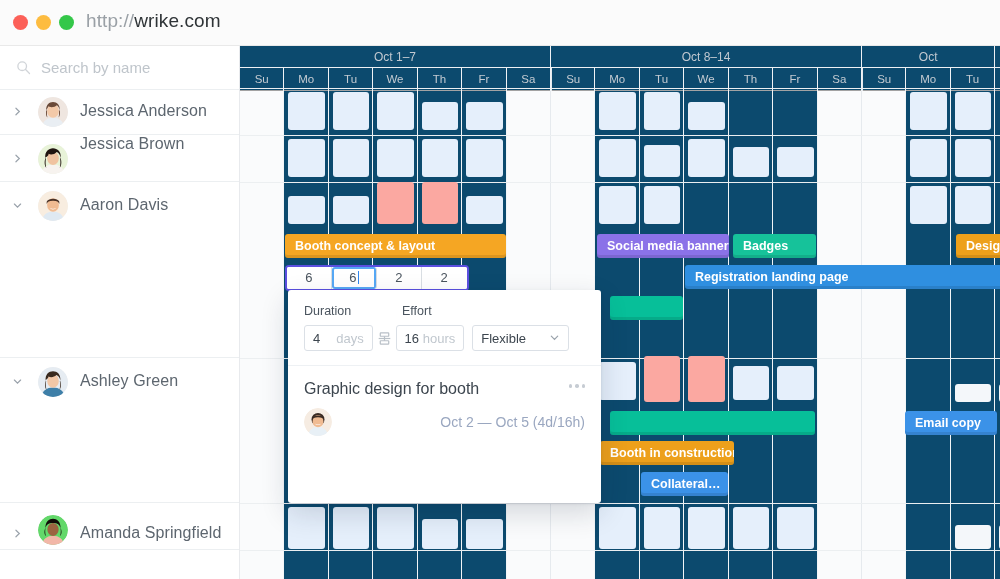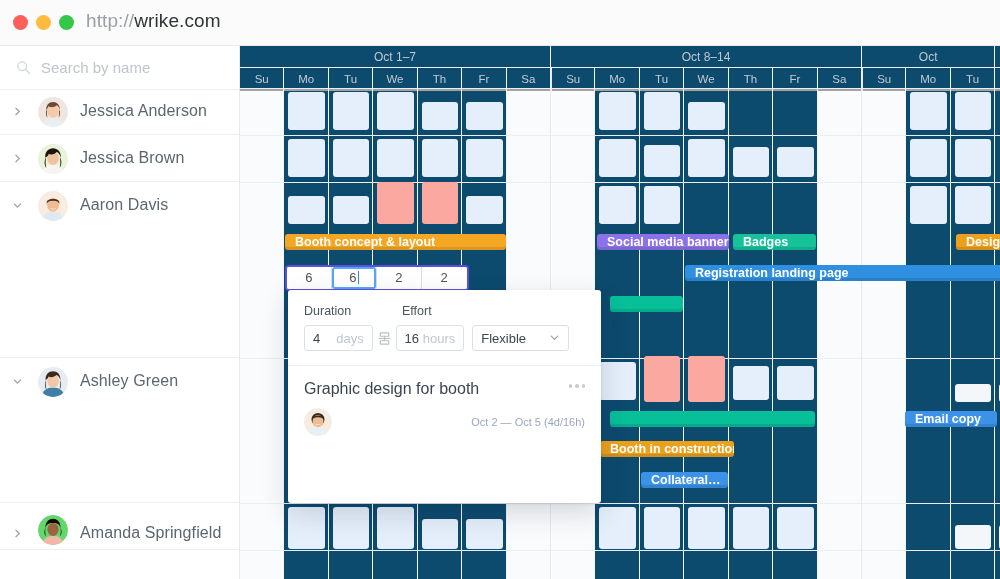--- a/index.html
+++ b/index.html
@@ -69,21 +69,21 @@
     position: absolute; top: 0; left: 0; width: 760px; height: 22px;
     border-bottom: 1px solid #eef1f4;
   }
   .wk-label {
     position: absolute; top: 0; height: 22px; line-height: 22px;
     text-align: center; font-size: 12px; color: #c2c9d1;
     border-right: 1px solid #eef1f4;
   }
   .day-head {
     position: absolute; top: 22px; left: 0; width: 760px; height: 23px;
-    border-bottom: 3px solid #a3a3a3;
+    border-bottom: 1px solid #a3a3a3;
   }
   .day-cell {
     position: absolute; top: 0; height: 23px; line-height: 23px;
     text-align: center; font-size: 11.5px; color: #c4cbd2;
     border-right: 1px solid #f0f3f6;
   }
   .day-cell.wkend-l { border-left: 1px solid #e6eaee; }
 
   .grid { position: absolute; left: 0; top: 45px; width: 760px; height: 488px; }
   .col {
@@ -100,21 +100,21 @@
   
   .load {
     position: absolute; border-radius: 3px;
   }
   .load.blue { background: #e5effb; }
   .load.red  { background: #fba8a1; }
   .load.pale { background: #f4f7fa; }
 
   
   .bar {
-    position: absolute; height: 16px; border-radius: 3px;
+    position: absolute; height: 24px; border-radius: 3px;
     display: flex; align-items: center;
     padding-left: 10px; padding-right: 8px;
     font-size: 12.5px; font-weight: bold; color: #fff;
     white-space: nowrap; overflow: hidden;
     box-shadow: inset 0 -3px 0 rgba(0,0,0,.10);
   }
   .bar.orange { background: #f5a623; }
   .bar.orange2 { background: #eda01b; }
   .bar.purple { background: #8b72e8; }
   .bar.teal   { background: #16c29a; }
@@ -186,21 +186,21 @@
     padding: 3px 8px; border-radius: 3px;
   }
   .tag.more { background: #eef1f5; color: #9aa2ab; }
   .dots3 {
     position: absolute; right: 16px; top: 18px;
     display: flex; gap: 3px;
   }
   .dots3 i { width: 3.5px; height: 3.5px; border-radius: 50%; background: #c6ccd3; display: block; }
   .footrow { display: flex; align-items: center; justify-content: space-between; }
   .foot-avatar { width: 28px; height: 28px; border-radius: 50%; overflow: hidden; position: relative; }
-  .daterange { font-size: 11px; color: #9aa7c0; }
+  .daterange { font-size: 14px; color: #9aa7c0; }
 </style>
 </head>
 <body>
 
 <div class="app">
 
   <div class="chrome">
     <div class="dots">
       <span class="dot red"></span>
       <span class="dot yellow"></span>
@@ -241,21 +241,21 @@
               <polyline points="4.3,2.4 8,6 4.3,9.6"></polyline>
             </svg>
           </span>
           <span class="avatar" style="margin-top:8.5px"><svg viewBox="0 0 32 32" width="30" height="30">
               <circle cx="16" cy="16" r="16" fill="#e8f3d8"></circle>
    <path d="M4 32c0-6.6 5.4-10.2 12-10.2S28 25.4 28 32z" fill="#f7f3ef"></path>
    <ellipse cx="16" cy="15.2" rx="6.2" ry="7.2" fill="#f0c3a0"></ellipse>
    <path d="M7.8 15c-.9-7 3.6-10.6 8.2-10.6S25.1 8 24.2 15c-.6-4-2.2-5.6-4.2-6.6-2.3 2.8-6.6 3.3-8.7 2 .2 2.4-2.6 3.1-3.5 4.6z" fill="#20140f"></path>
    <path d="M8 15c-1.6 4-.9 8.6.8 10.4-1-4.2-.8-7.6-.3-10zM24 15c1.6 4 .9 8.6-.8 10.4 1-4.2.8-7.6.3-10z" fill="#20140f"></path>
             </svg></span>
-          <span class="person-name" style="margin-top:14px">Jessica Brown</span>
+          <span class="person-name" style="">Jessica Brown</span>
         </div>
         <div class="person-row" style="top: 136px; height: 176px; align-items: flex-start;">
           <span class="caret" style="margin-top:14.5px">
             <svg viewBox="0 0 12 12" width="11" height="11" fill="none" stroke="#9aa2ab" stroke-width="1.3" stroke-linecap="round">
               <polyline points="2.6,4.4 6,7.8 9.4,4.4"></polyline>
             </svg>
           </span>
           <span class="avatar" style="margin-top:8.5px"><svg viewBox="0 0 32 32" width="30" height="30">
               <circle cx="16" cy="16" r="16" fill="#f8ede0"></circle>
    <path d="M4.5 32c0-6.4 5.2-10.2 11.5-10.2S27.5 25.6 27.5 32z" fill="#dfe9f2"></path>

